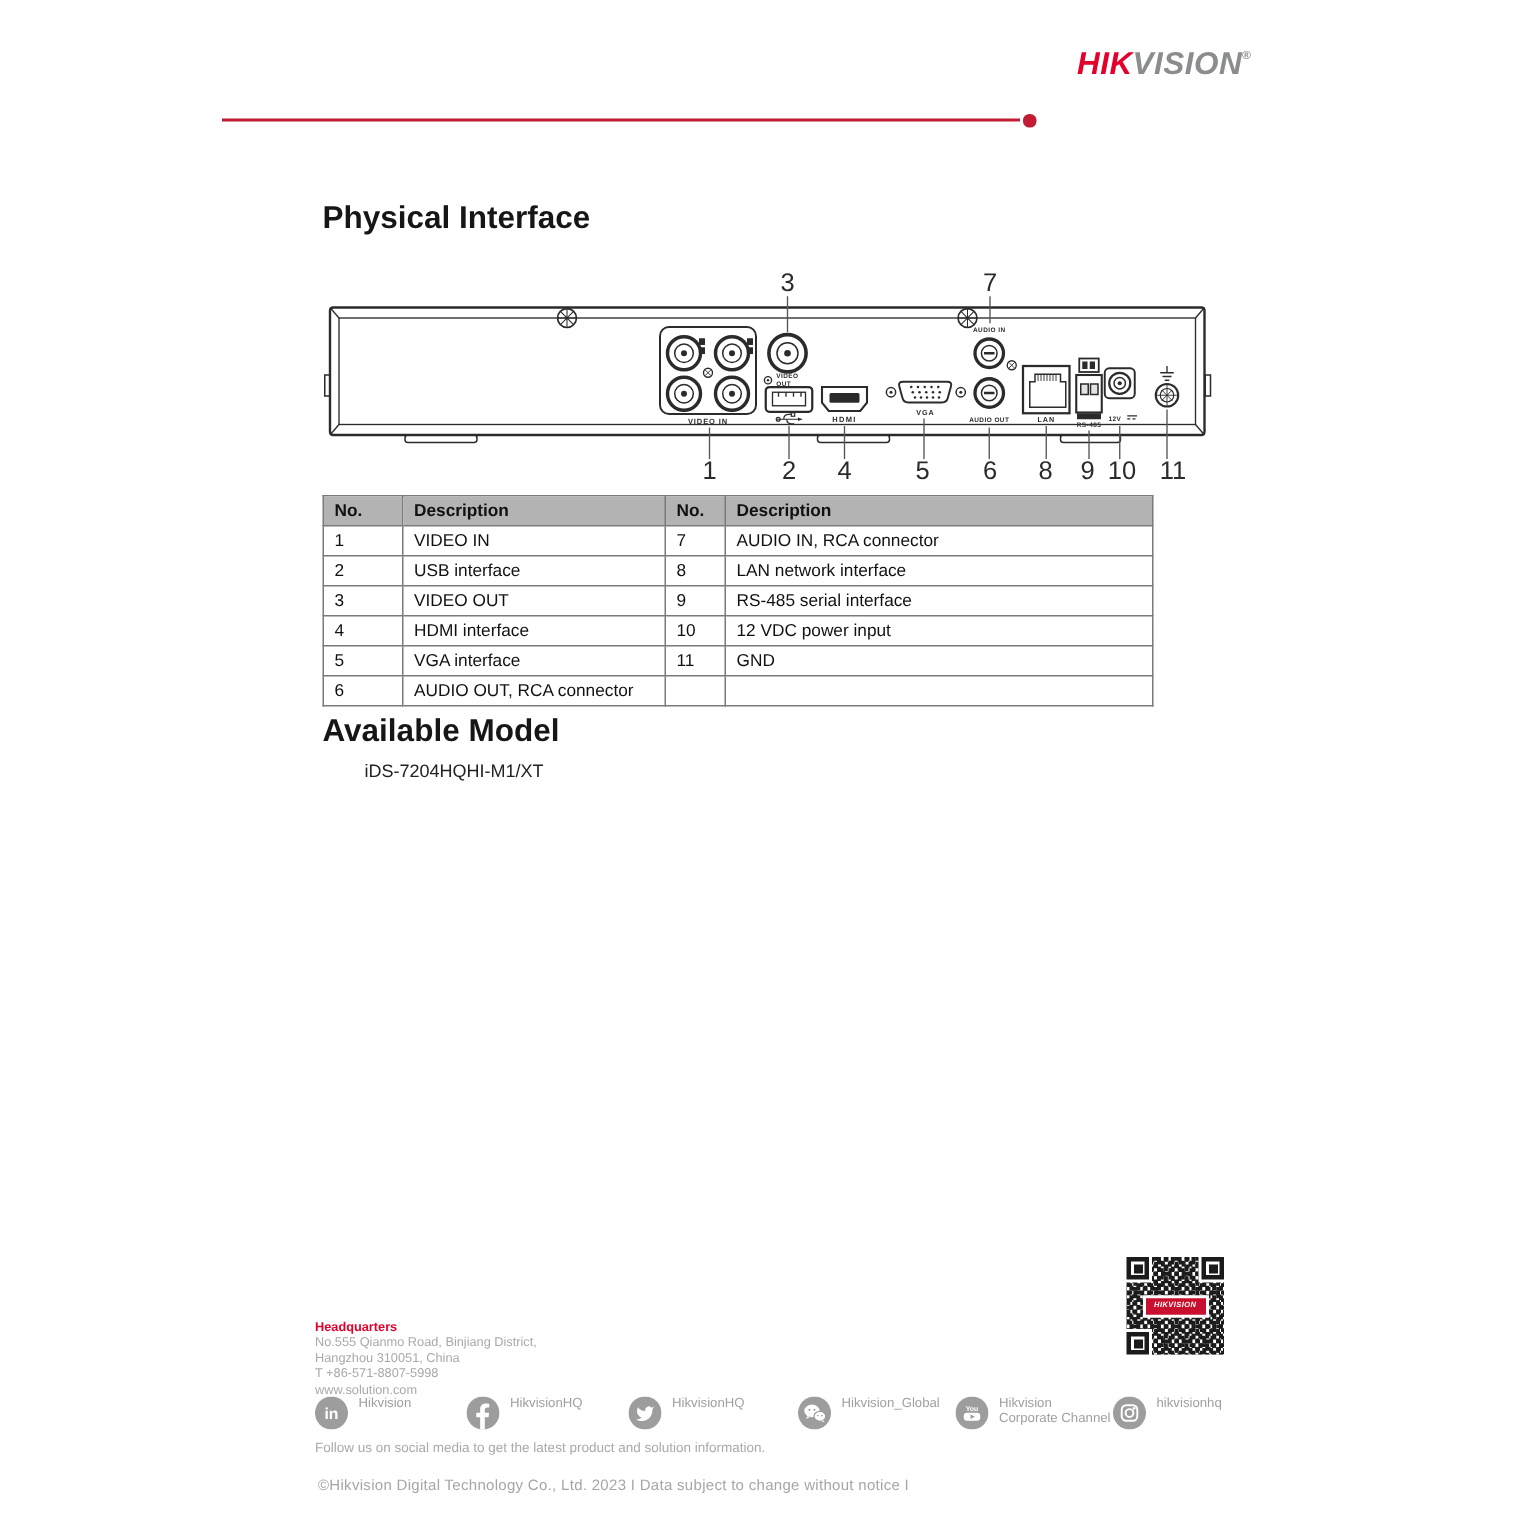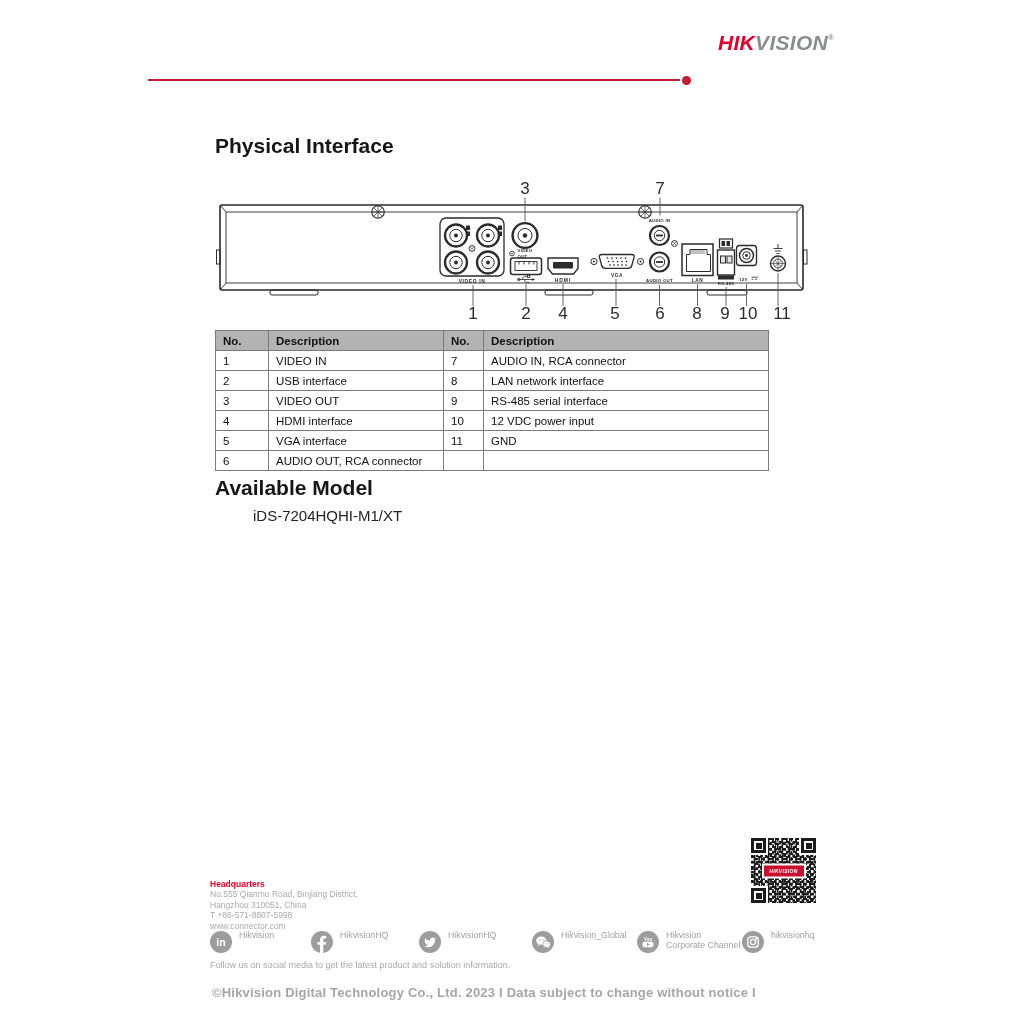--- a/index.html
+++ b/index.html
@@ -11,42 +11,42 @@
   .logo .hik { color:#e4002b; }
   .logo .vision { color:#8a8c8e; }
   .logo .reg { color:#8a8c8e; font-size:8px; font-style:normal; vertical-align:10px; }
   .rule { position:absolute; left:148px; top:79px; width:532px; height:2.2px; background:#c21d34; }
   .rule-dot { position:absolute; left:682px; top:76px; width:8.5px; height:8.5px; border-radius:50%; background:#c21d34; }
 
   
   .h-title { position:absolute; left:215px; font-size:21px; font-weight:700; color:#161616; }
   #phys-title { top:134px; }
   #model-title { top:476px; }
-  .model-value { position:absolute; left:225px; top:507px; font-size:15px; color:#222;padding-left:28px; }
+  .model-value { position:absolute; left:215px; top:507px; font-size:12px; color:#222;padding-left:28px; }
 
   
   .diagram { position:absolute; left:215px; top:178px; width:600px; height:145px; }
   .diagram text { font-family:"Liberation Sans", sans-serif; fill:#2b2b2b; stroke:none; }
   .plabel { font-size:5px; font-weight:700; letter-spacing:.6px; }
   .plabel-sm { font-size:4.3px; font-weight:700; letter-spacing:.3px; }
   .callout { font-size:17px; fill:#303030; }
 
   
   table.iface { position:absolute; left:215px; top:330px; width:553px; border-collapse:collapse; font-size:11.5px; color:#111; table-layout:fixed; }
   table.iface th, table.iface td { border:1px solid #7a7a7a; padding:2.5px 7px; text-align:left; line-height:14px; height:19px; overflow:hidden; white-space:nowrap; }
   table.iface th { background:#b3b3b3; font-weight:700; }
   .col-no1 { width:53px; } .col-d1 { width:175px; } .col-no2 { width:40px; } .col-d2 { width:285px; }
 
   
   .hq { position:absolute; left:210px; top:851px; font-size:8.5px; line-height:10.4px; color:#a9a9a9;margin-top:28px; }
   .hq .hq-title { color:#e4002b; font-weight:700; }
   .follow { position:absolute; left:210px; top:915px; font-size:9px; color:#a9a9a9;margin-top:45px; }
   .social-item { position:absolute; top:931px; height:22px; display:flex; align-items:flex-start; gap:7px; color:#a0a0a0; font-size:8.8px; line-height:9.6px; }
   .social-badge { width:22px; height:22px; flex:0 0 22px; }
-  .copyright { position:absolute; left:212px; top:985px; font-size:13px; color:#a6a6a6; letter-spacing:.2px;font-weight:bold; }
+  .copyright { position:absolute; left:212px; top:985px; font-size:10px; color:#a6a6a6; letter-spacing:.2px; }
 
   
   .qr { position:absolute; left:750px; top:837px; width:67px; height:67px; background:#fff; }
   .qr-noise { position:absolute; inset:1px;
     background:
       conic-gradient(#1b1b1b 25%, transparent 0 50%, #1b1b1b 0 75%, transparent 0) 0 0/7px 5px,
       conic-gradient(#1b1b1b 25%, #fff 0 50%, #1b1b1b 0 75%, #fff 0) 0 0/4.6px 6.4px; }
   .qr-finder { position:absolute; width:15px; height:15px; border:3px solid #1b1b1b; background:#fff; box-shadow:0 0 0 2px #fff; }
   .qr-finder::after { content:""; position:absolute; left:2.5px; top:2.5px; width:4px; height:4px; background:#1b1b1b; box-shadow:0 0 0 1px #1b1b1b; }
   .qr-tl { left:1px; top:1px; } .qr-tr { right:1px; top:1px; } .qr-bl { left:1px; bottom:1px; }
@@ -300,21 +300,21 @@
 </table>
 
 <div class="h-title" id="model-title">Available Model</div>
 <div class="model-value">iDS-7204HQHI-M1/XT</div>
 
 <div class="hq">
   <div class="hq-title">Headquarters</div>
   <div>No.555 Qianmo Road, Binjiang District,</div>
   <div>Hangzhou 310051, China</div>
   <div>T +86-571-8807-5998</div>
-  <div>www.connector.com</div>
+  <div>www.solution.com</div>
 </div>
 
 <div class="qr">
   <div class="qr-noise"></div>
   <div class="qr-finder qr-tl"></div>
   <div class="qr-finder qr-tr"></div>
   <div class="qr-finder qr-bl"></div>
   <div class="qr-band">HIKVISION</div>
 </div>
 

